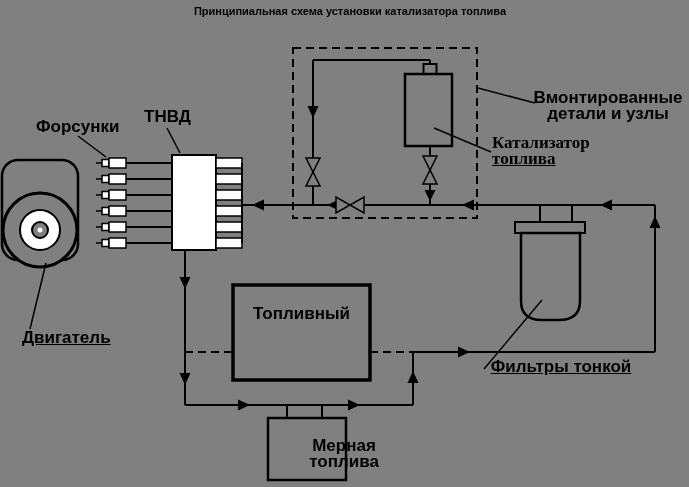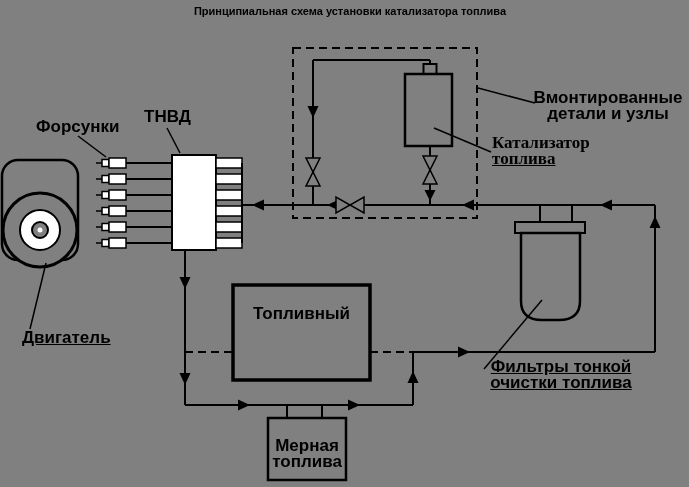--- a/index.html
+++ b/index.html
@@ -205,21 +205,20 @@
   </div>
 
   <div class="lbl u" style="left:22px;top:330px;">Двигатель</div>
 
   <div class="lbl ctr" style="left:233px;top:306px;width:137px;">
     <div>Топливный</div>
   </div>
 
   <div class="lbl ctr" style="left:486px;top:359px;width:150px;">
     <div class="u">Фильтры тонкой</div>
-    <div class="u">очистки  топлива</div>
-  </div>
-
-  <div class="lbl ctr" style="left:268px;top:438px;width:78px;">
+  </div>
+
+  <div class="lbl ctr" style="left:268px;top:438px;width:78px;padding-left:37px;">
     <div>Мерная</div>
     <div>топлива</div>
   </div>
 
 </div>
 
 </body></html>

